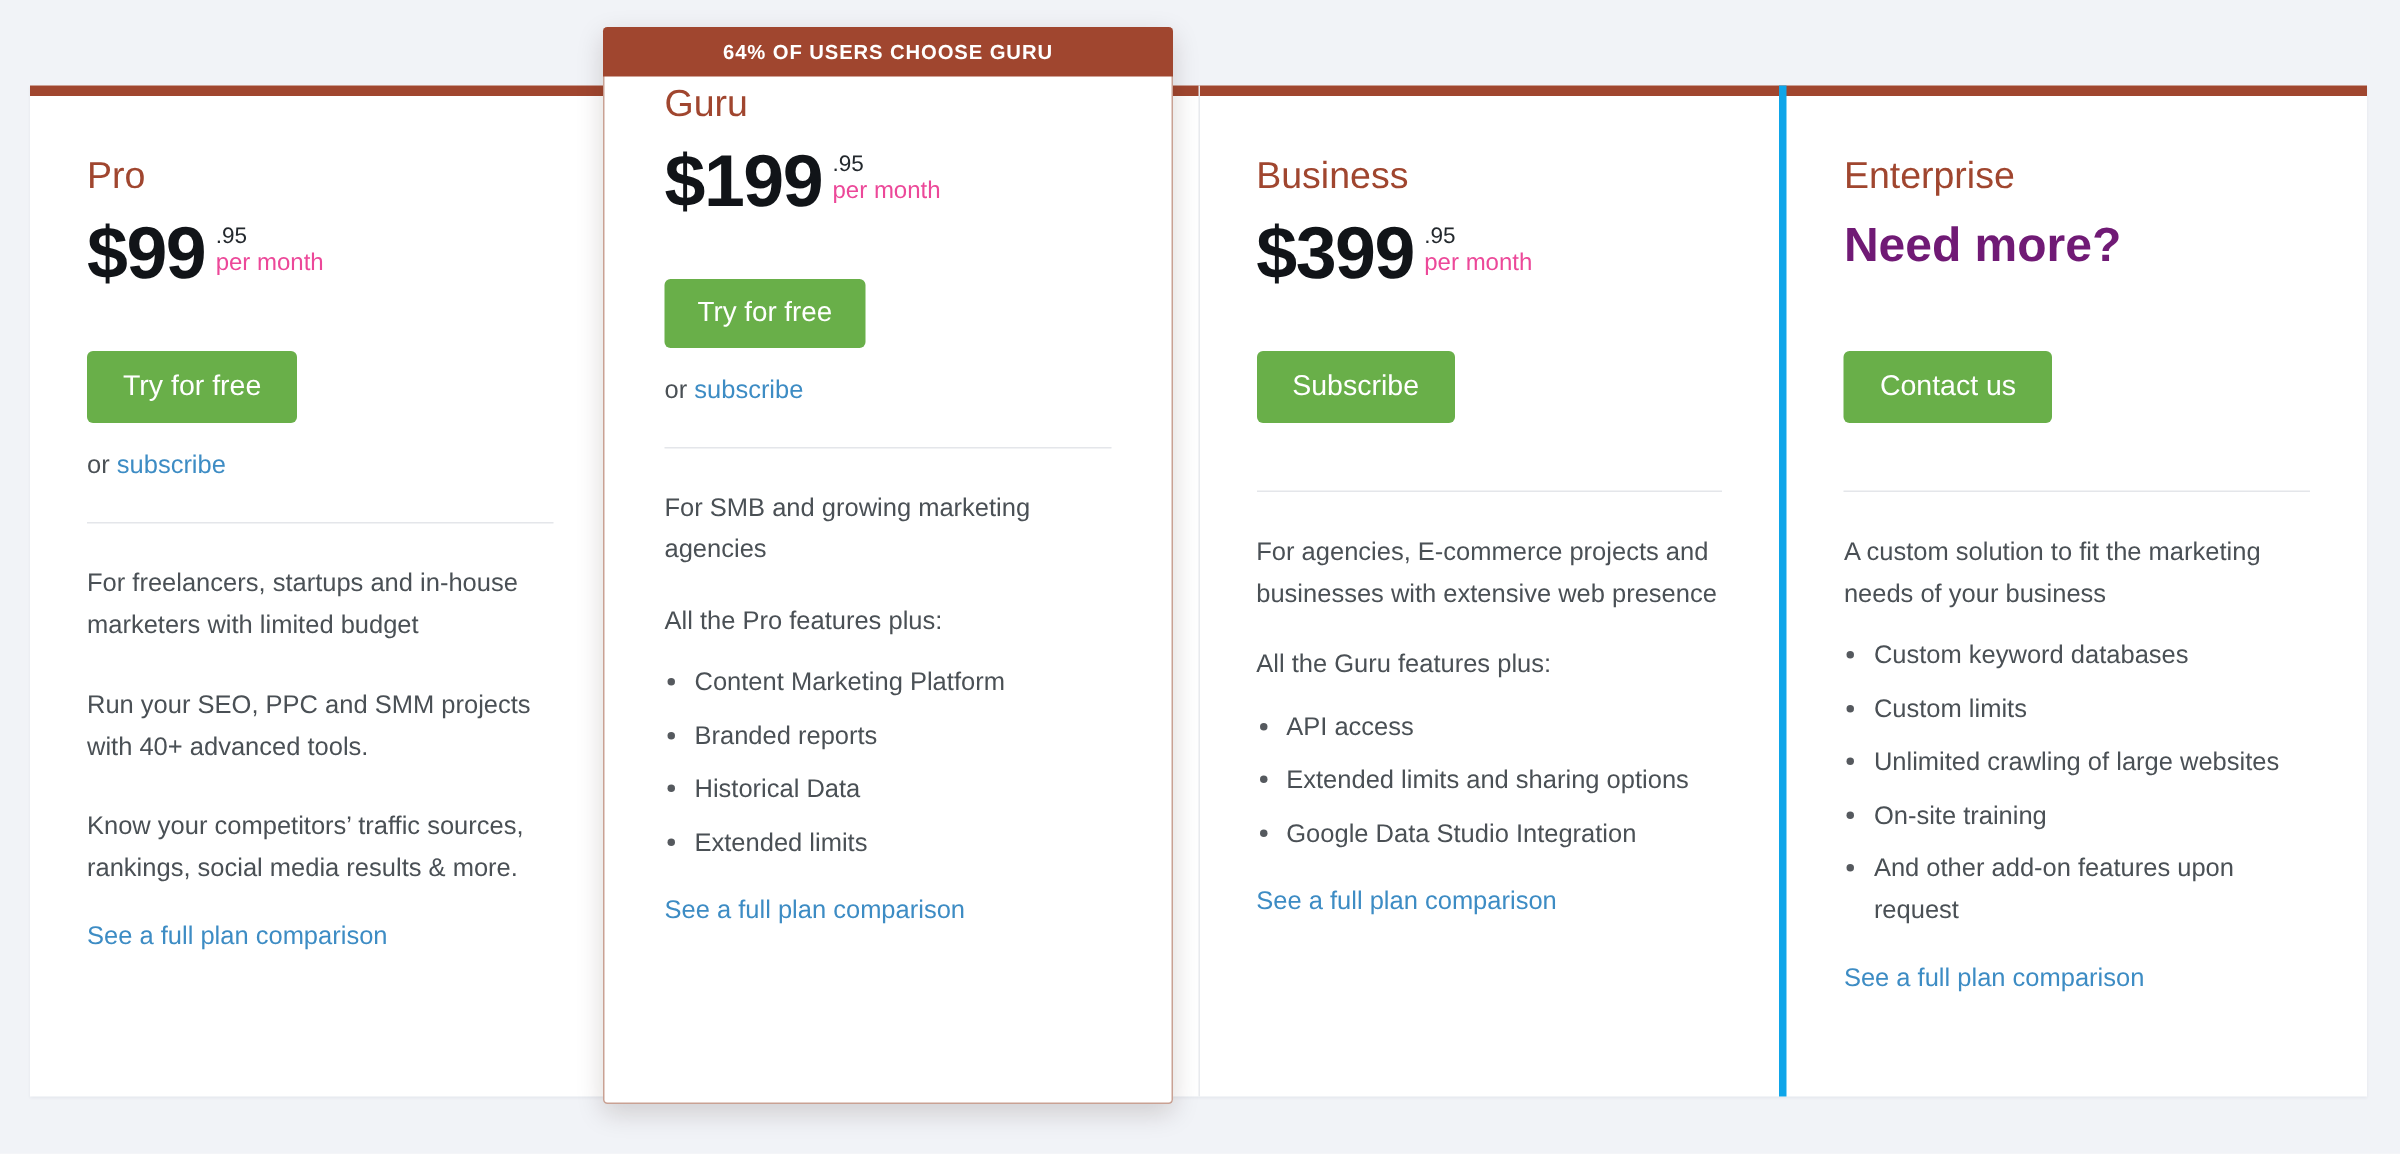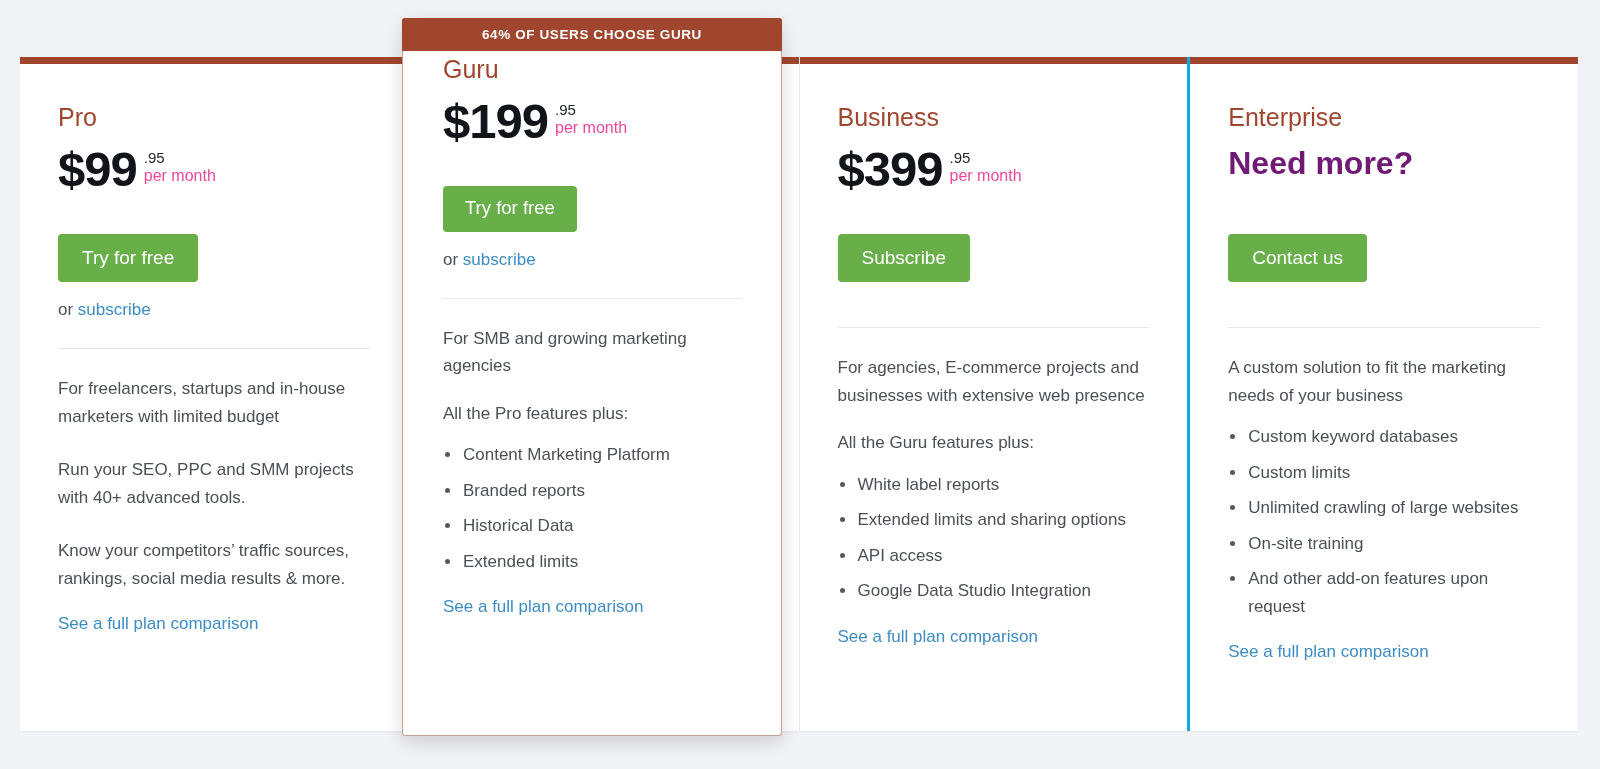--- a/index.html
+++ b/index.html
@@ -37,21 +37,21 @@
     position: absolute;
     left: 0; right: 0; top: 0;
     height: 7px;
     background: #a0462f;
   }
 
   .plan-col {
     position: relative;
     flex: 1 1 0;
     padding: 45px 38px 0 38px;
-    border-right: 3px solid #0ea5e9;
+    border-right: 5px solid #0ea5e9;
   }
   .plan-col:last-child { border-right: none; }
 
   
   .plan-col.is-slot { border-right: 1px solid #e8eaee; }
 
   
   .plan-featured {
     position: absolute;
     left: 402px;
@@ -248,23 +248,22 @@
       </div>
 
       <button class="cta-button">Subscribe</button>
 
       <div class="rule" style="margin-top:45px;"></div>
 
       <p class="blurb">For agencies, E-commerce projects and businesses with extensive web presence</p>
       <p class="plus-line">All the Guru features plus:</p>
 
       <ul class="feature-list">
-        <li>White label reports</li>
+        <li>API access</li>
         <li>Extended limits and sharing options</li>
-        <li>API access</li>
         <li>Google Data Studio Integration</li>
       </ul>
 
       <div class="compare-wrap">
         <a class="compare-link">See a full plan comparison</a>
       </div>
     </div>
 
     <div class="plan-col">
       <h3 class="plan-name">Enterprise</h3>

